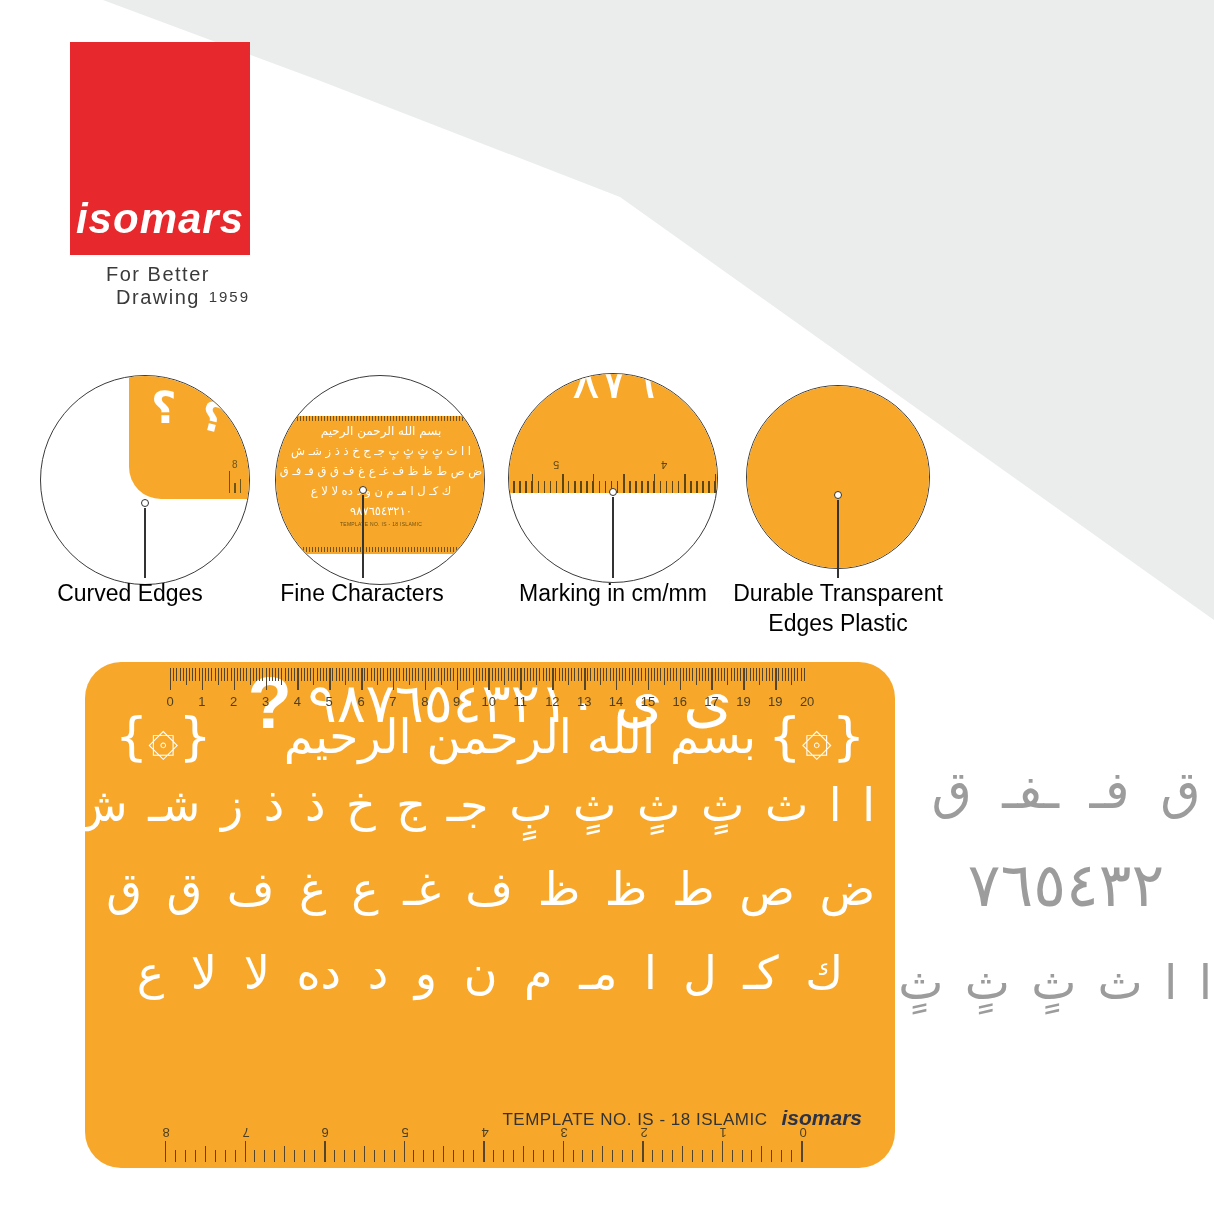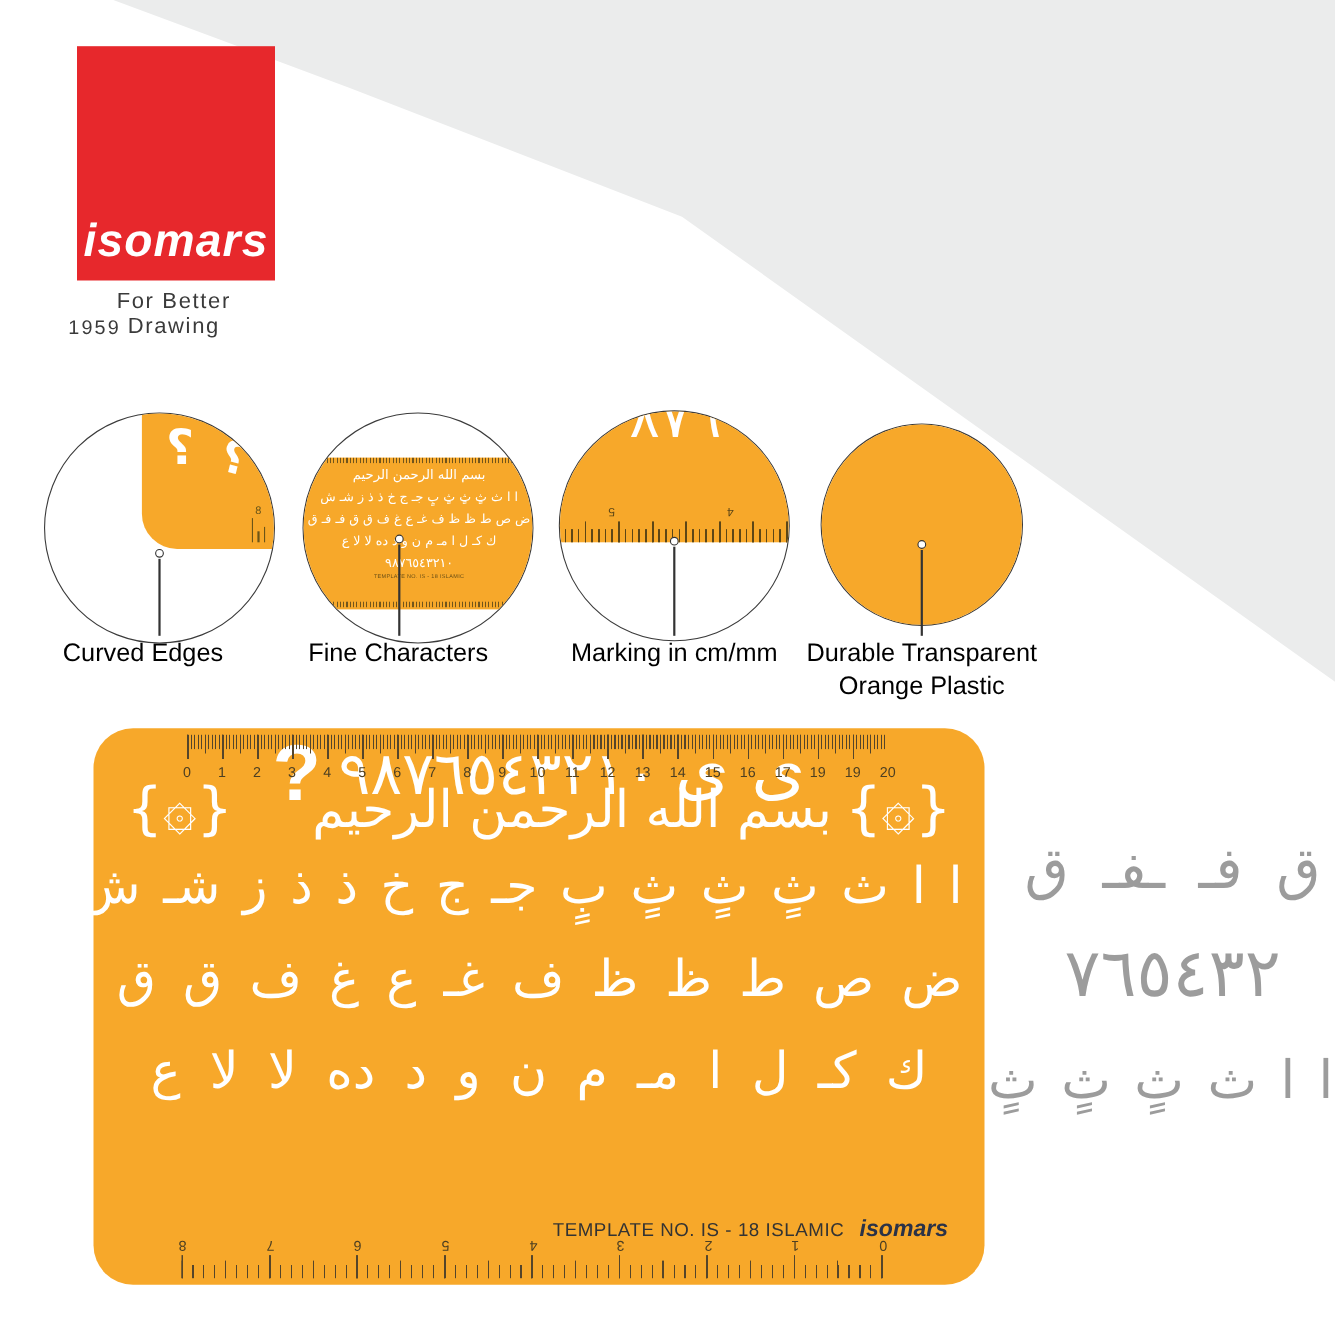--- a/index.html
+++ b/index.html
@@ -27,22 +27,22 @@
   }
   
   .logo-box {
     position:absolute; left:70px; top:42px; width:180px; height:213px;
     background:var(--red,#E7282C);
     display:flex; align-items:flex-end; justify-content:center; padding-bottom:12px;
   }
   .logo-word { color:#fff; font-size:42px; font-weight:bold; font-style:italic; letter-spacing:1px; }
   .logo-tagline { position:absolute; left:62px; top:263px; width:192px; text-align:center;
     font-size:20px; color:#3a3a3a; letter-spacing:1.5px; }
-  .logo-year { position:absolute; left:62px; top:288px; width:188px; 
-    font-size:18px; color:#3a3a3a; letter-spacing:2px; }
+  .logo-year { position:absolute; left:62px; top:288px; width:188px; text-align:right;
+    font-size:15px; color:#3a3a3a; letter-spacing:2px; }
   
   .circle {
     position:absolute; border:1.6px solid #3b3b3b; border-radius:50%;
     background:#fff; overflow:hidden;
   }
   .c1 { left:40px; top:375px; width:210px; height:210px; }
   .c2 { left:275px; top:375px; width:210px; height:210px; }
   .c3 { left:508px; top:373px; width:210px; height:210px; }
   .c4 { left:746px; top:385px; width:184px; height:184px; }
   .c1-orange {
@@ -202,21 +202,21 @@
   <div class="callout-dot" style="left:609px; top:488px;"></div>
   <div class="callout-line" style="left:612px; top:497px; height:81px;"></div>
   <div class="callout-dot" style="left:834px; top:491px;"></div>
   <div class="callout-line" style="left:837px; top:500px; height:78px;"></div>
 
   <div class="caption cap1">Curved  Edges</div>
   <div class="caption cap2">Fine Characters</div>
   <div class="caption cap3">Marking in cm/mm</div>
   <div class="caption cap4">
     <div>Durable Transparent</div>
-    <div>Orange Plastic</div>
+    <div>Edges Plastic</div>
   </div>
 
   <div class="template">
 
     <div class="ruler-top">
       <div class="rt-mm"></div>
       <div class="rt-half"></div>
       <div class="rt-cm"></div>
       <div class="rt-nums">
           <span>0</span>

